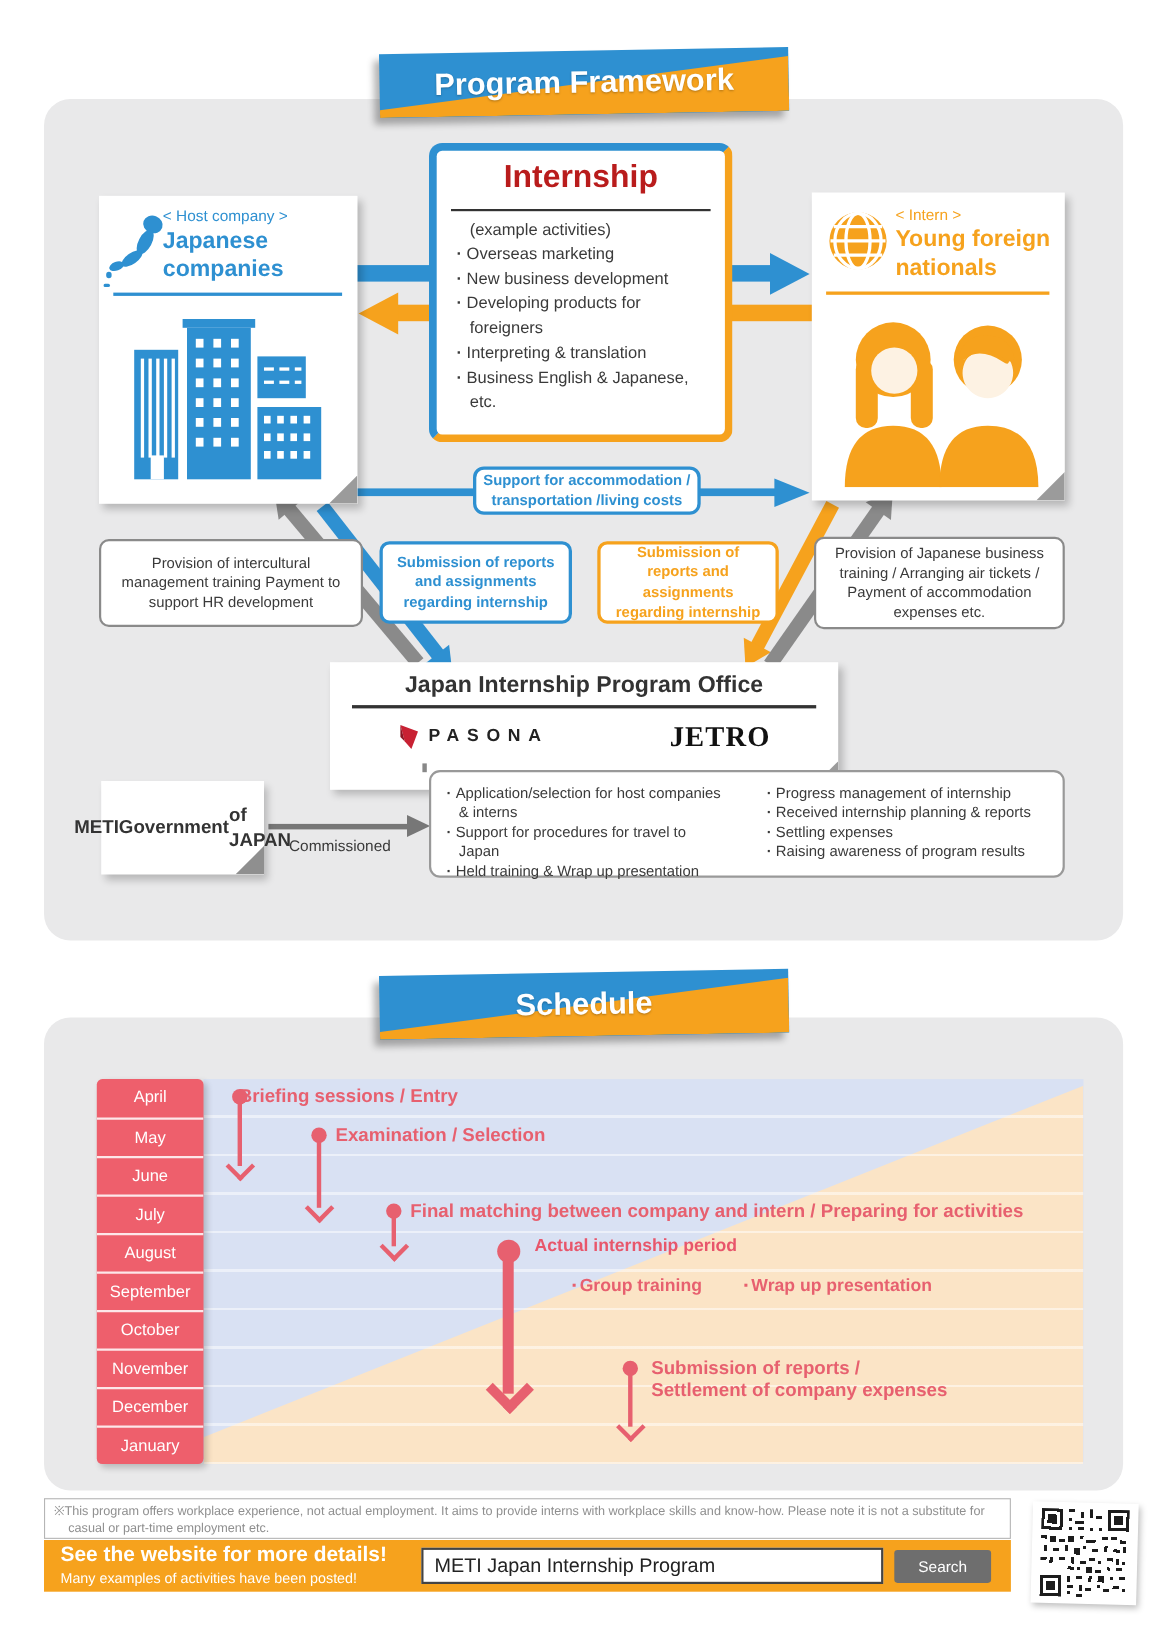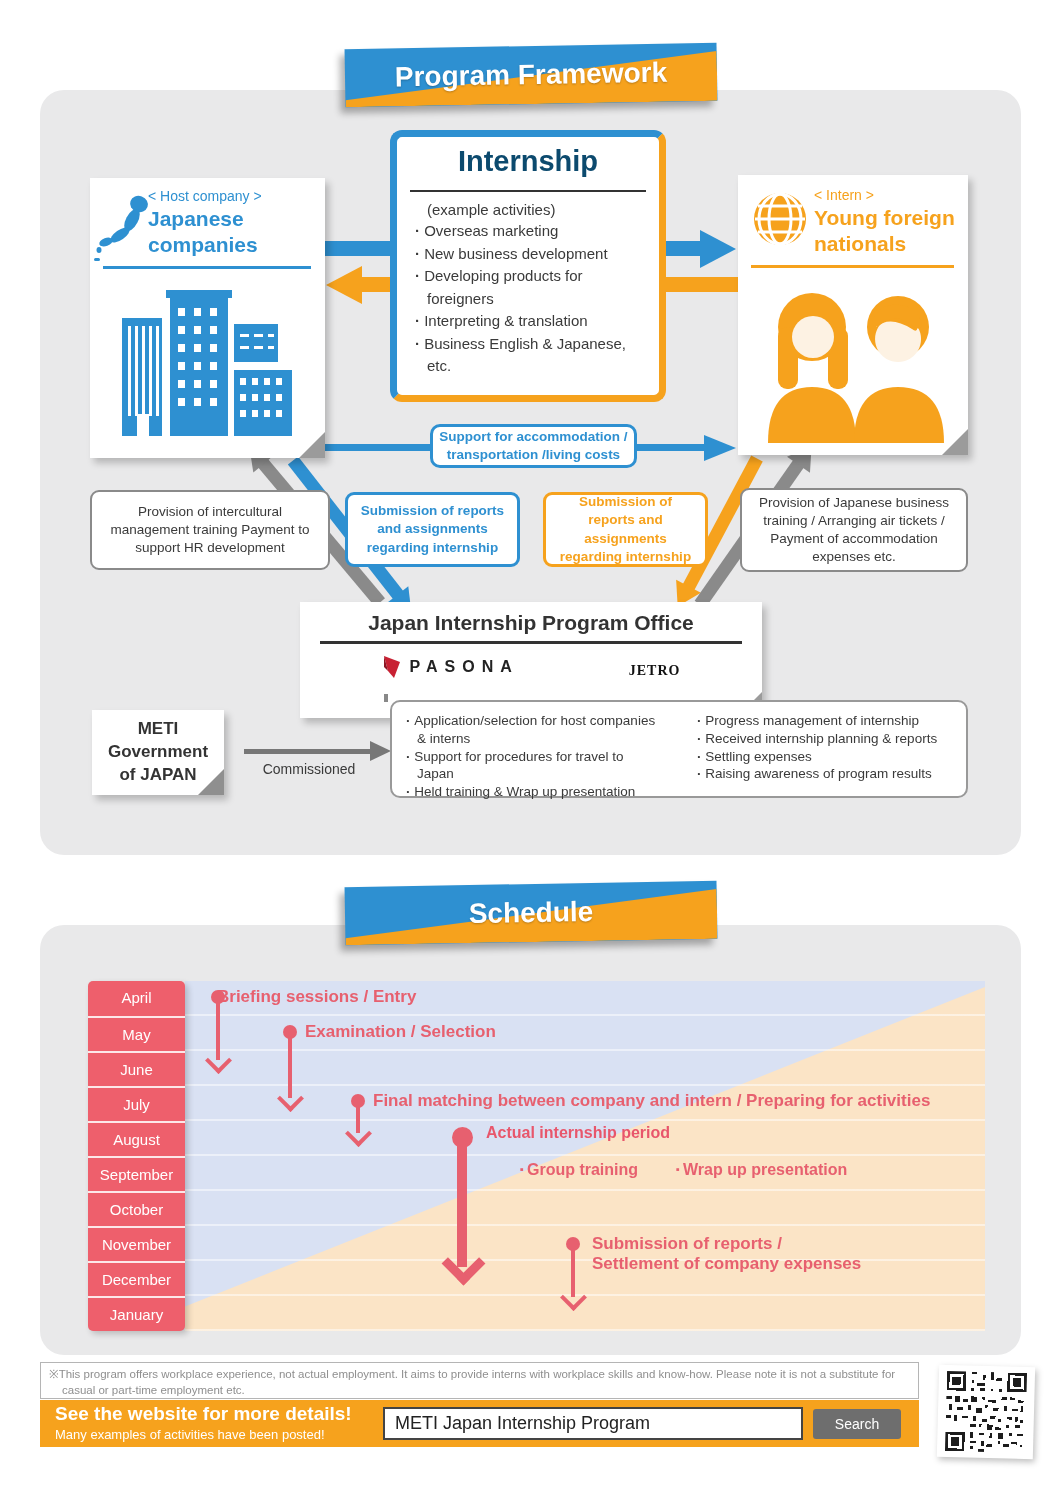--- a/index.html
+++ b/index.html
@@ -39,21 +39,21 @@
   .diag::after{content:'';position:absolute;right:-21px;top:50%;transform:translateY(-50%);
       border-left:23px solid currentColor;border-top:14px solid transparent;border-bottom:14px solid transparent;}
   #dg-gray-l{left:380px;top:596px;width:183px;color:#8a8a8a;transform:rotate(-130deg);}
   #dg-blue{left:293px;top:454px;width:172px;color:#2e90d1;transform:rotate(52deg);}
   #dg-orange{left:757px;top:452px;width:147px;color:#f6a21d;transform:rotate(118deg);}
   #dg-gray-r{left:700px;top:598px;width:173px;color:#8a8a8a;transform:rotate(-55deg);}
 
   
   #intern-box{left:390px;top:130px;width:276px;height:272px;background:#fff;border-radius:12px;z-index:3;
       border:7px solid;border-color:#2e90d1 #f6a21d #f6a21d #2e90d1;box-sizing:border-box;}
-  #intern-box h2{margin:8px 0 12px;text-align:center;font-size:29px;color:#0c4a6e;}
+  #intern-box h2{margin:8px 0 12px;text-align:center;font-size:29px;color:#b91c1c;}
   #intern-box .rule{height:2px;background:#333;margin:7px 13px 9px;}
   #intern-box .note{margin:0 0 2px 30px;font-size:15px;color:#3a3a3a;}
   #intern-box ul{margin:0;padding:0 8px 0 18px;list-style:none;font-size:15px;color:#3a3a3a;line-height:1.5;}
   #intern-box li{padding-left:12px;text-indent:-12px;}
   #intern-box li::before{content:"· ";font-weight:bold;}
 
   
   .card{position:absolute;background:#fff;z-index:2;box-shadow:4px 5px 7px rgba(0,0,0,.22);}
   .fold{position:absolute;right:0;bottom:0;width:26px;height:26px;background:#9b9b9b;
         clip-path:polygon(100% 0,100% 100%,0 100%);}
@@ -76,28 +76,28 @@
      text-align:center;font-size:13.5px;line-height:1.35;box-sizing:border-box;z-index:2;padding:4px 8px;}
   #box-host-gray{left:90px;top:490px;width:240px;height:80px;border:2px solid #8a8a8a;color:#3a3a3a;}
   #box-host-blue{left:345px;top:492px;width:175px;height:75px;border:3px solid #2e90d1;color:#2e90d1;font-weight:600;}
   #box-int-orange{left:543px;top:492px;width:165px;height:75px;border:3px solid #f6a21d;color:#f6a21d;font-weight:600;}
   #box-int-gray{left:740px;top:488px;width:228px;height:84px;border:2px solid #8a8a8a;color:#3a3a3a;}
 
   
   #office{left:300px;top:602px;width:462px;height:116px;background:#fff;z-index:2;box-shadow:4px 5px 7px rgba(0,0,0,.22);}
   #office h3{margin:9px 0 0;text-align:center;font-size:21px;color:#333;}
   #office .rule{height:3px;background:#333;margin:6px 20px 0;}
-  #office .logos{display:flex;justify-content:center;align-items:flex-end;gap:110px;margin-top:11px;}
+  #office .logos{display:flex;justify-content:center;align-items:center;gap:110px;margin-top:11px;}
   .pasona{display:flex;align-items:center;gap:8px;font-size:16px;letter-spacing:7px;color:#222;font-weight:600;}
-  .jetro{font-family:"Liberation Serif",serif;font-size:14px;font-weight:600;letter-spacing:1px;color:#111;}
+  .jetro{font-family:"Liberation Serif",serif;font-size:26px;font-weight:600;letter-spacing:1px;color:#111;}
   #office-link{left:384px;top:694px;width:4px;height:8px;background:#888;z-index:2;}
 
   
-  #meti{left:92px;top:710px;width:132px;height:85px;background:#fff;z-index:2;box-shadow:4px 5px 7px rgba(0,0,0,.22);
-     display:flex;flex-direction:column;align-items:center;justify-content:center;
+  #meti{left:92px;top:710px;width:148px;height:85px;background:#fff;z-index:2;box-shadow:4px 5px 7px rgba(0,0,0,.22);
+     display:flex;flex-direction:row;align-items:center;justify-content:center;
      font-size:17px;font-weight:bold;color:#333;line-height:1.35;}
   #meti .fold{background:#8f8f8f;}
   #meti-arrow-bar{left:244px;top:749px;width:128px;height:5px;background:#777;z-index:1;}
   #meti-arrow-head{left:370px;top:741px;border-left:21px solid #777;
      border-top:10px solid transparent;border-bottom:10px solid transparent;z-index:1;}
   #commissioned{left:248px;top:761px;width:122px;text-align:center;font-size:14px;color:#3a3a3a;}
 
   
   #roles{left:390px;top:700px;width:578px;height:98px;background:#fff;border:2px solid #999;border-radius:10px;
      box-sizing:border-box;z-index:2;display:flex;gap:36px;padding:10px 14px;}

